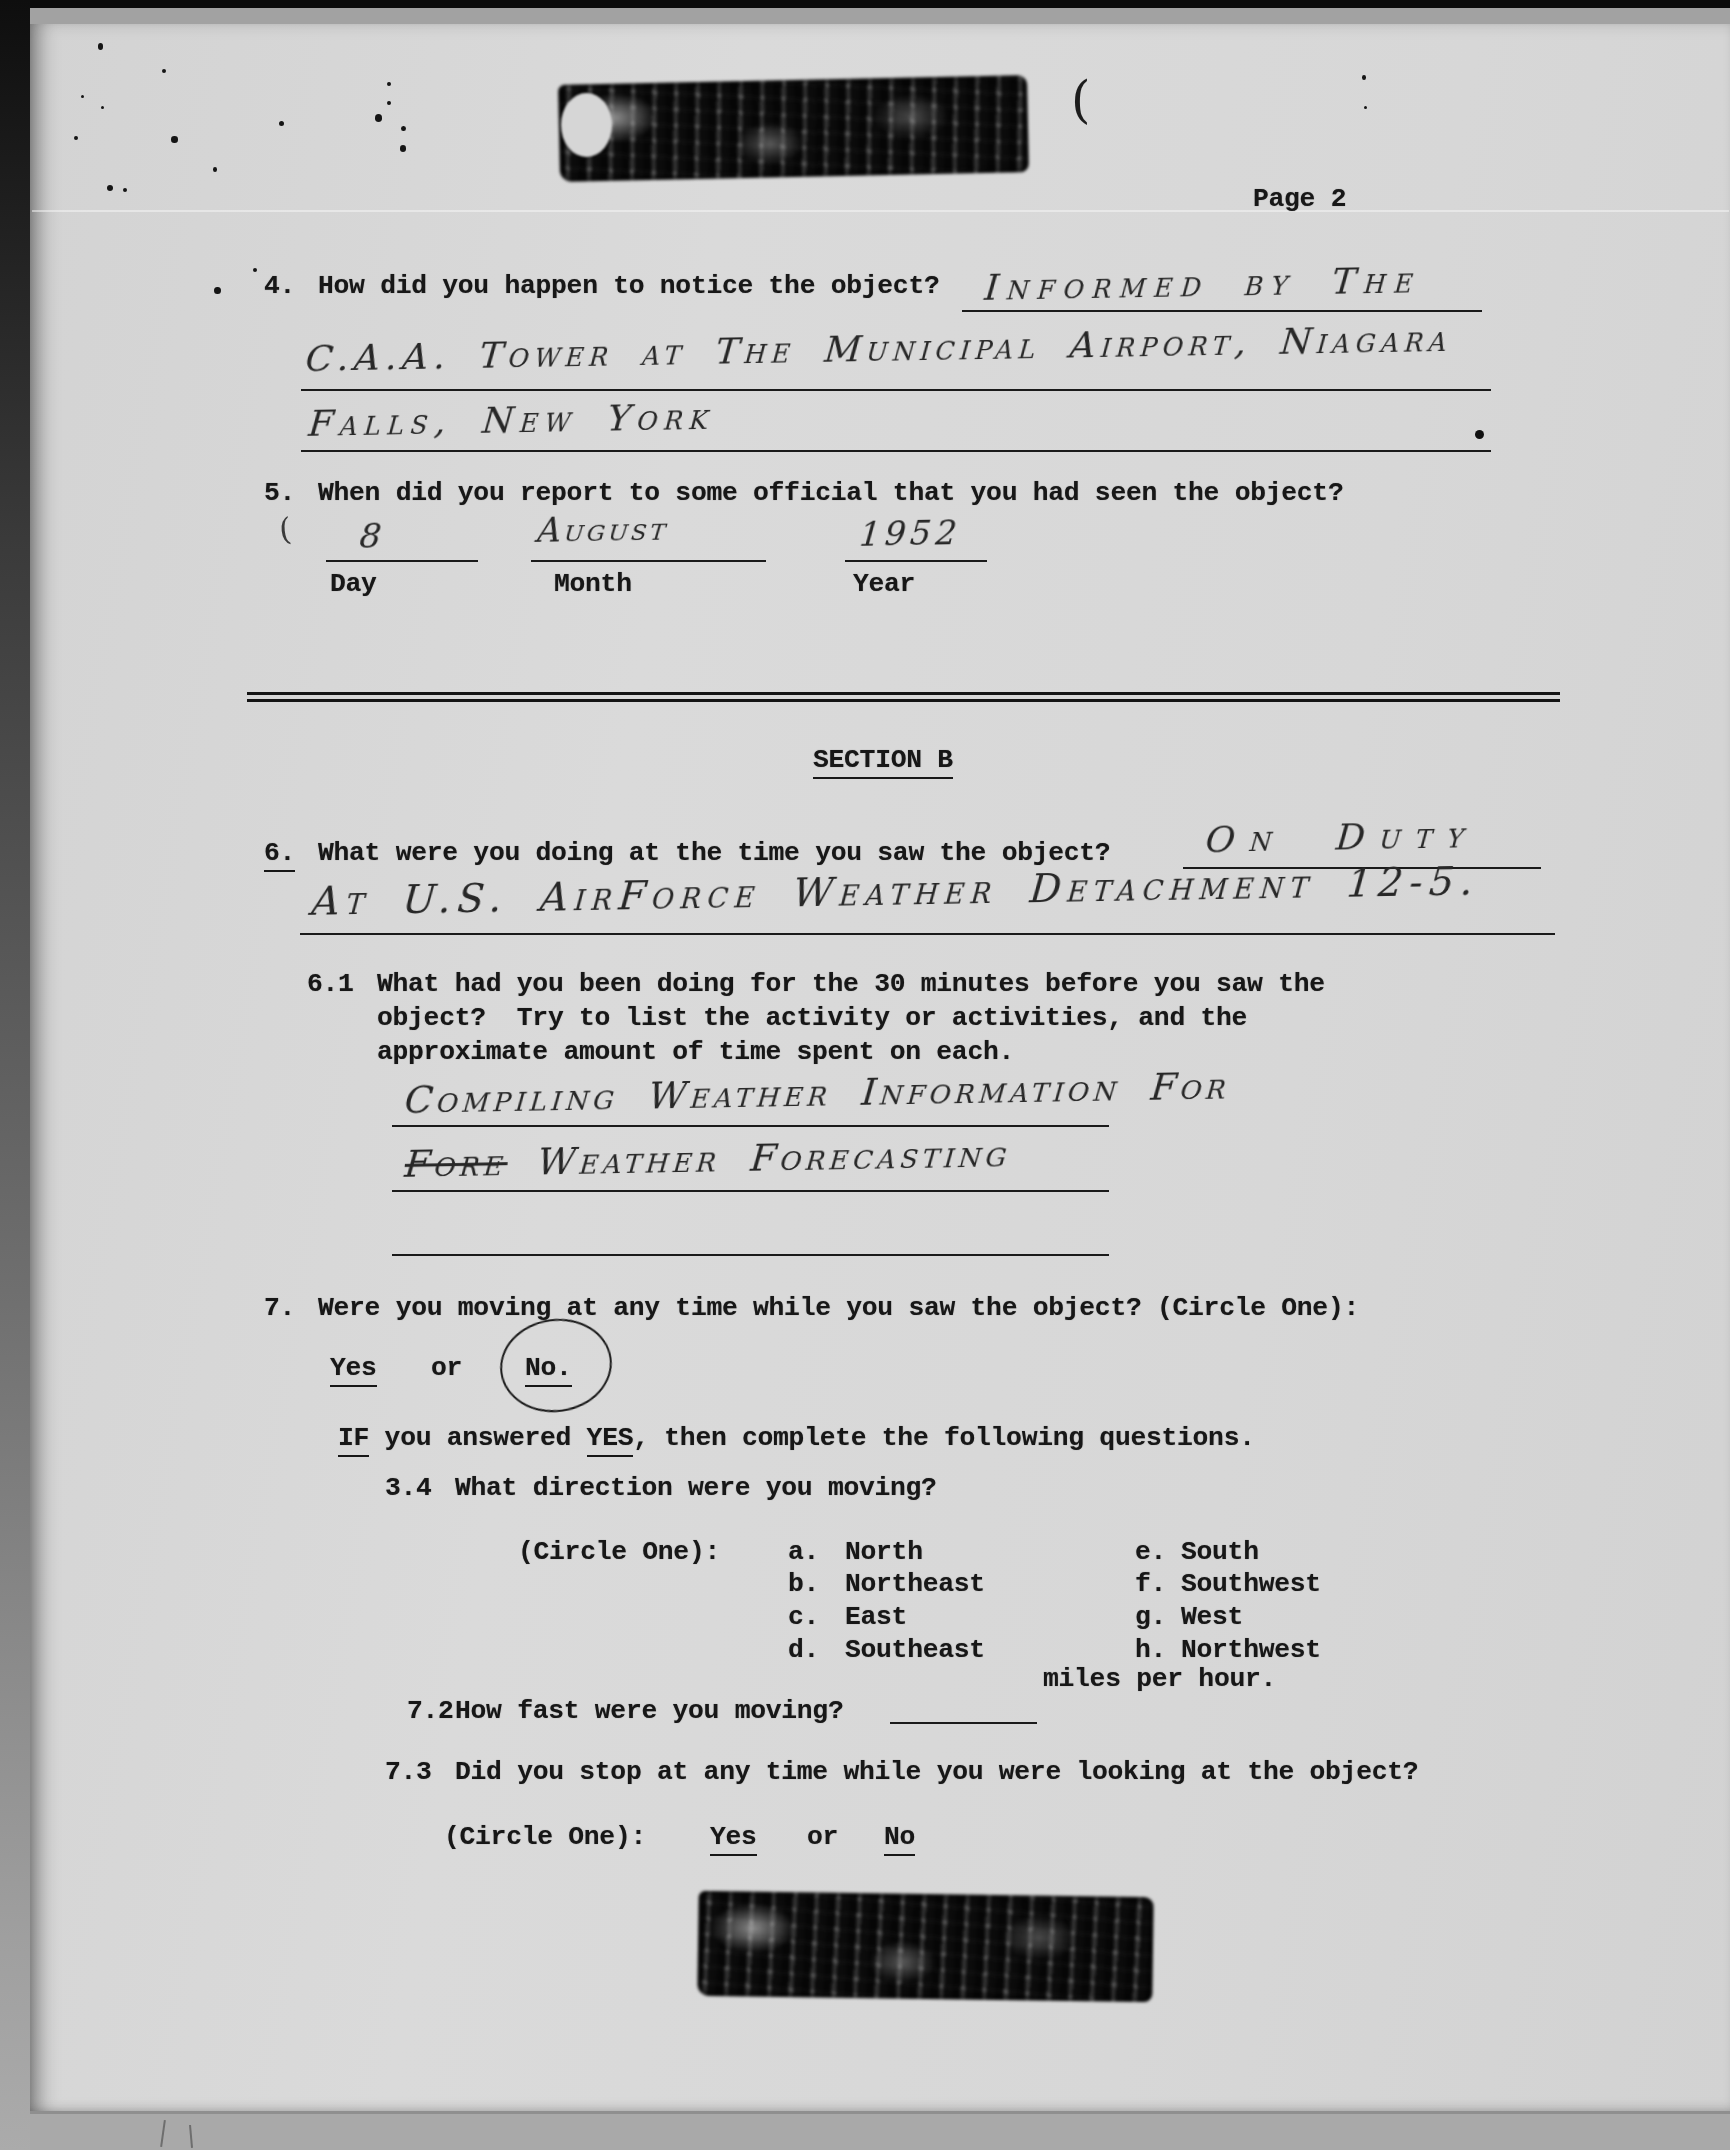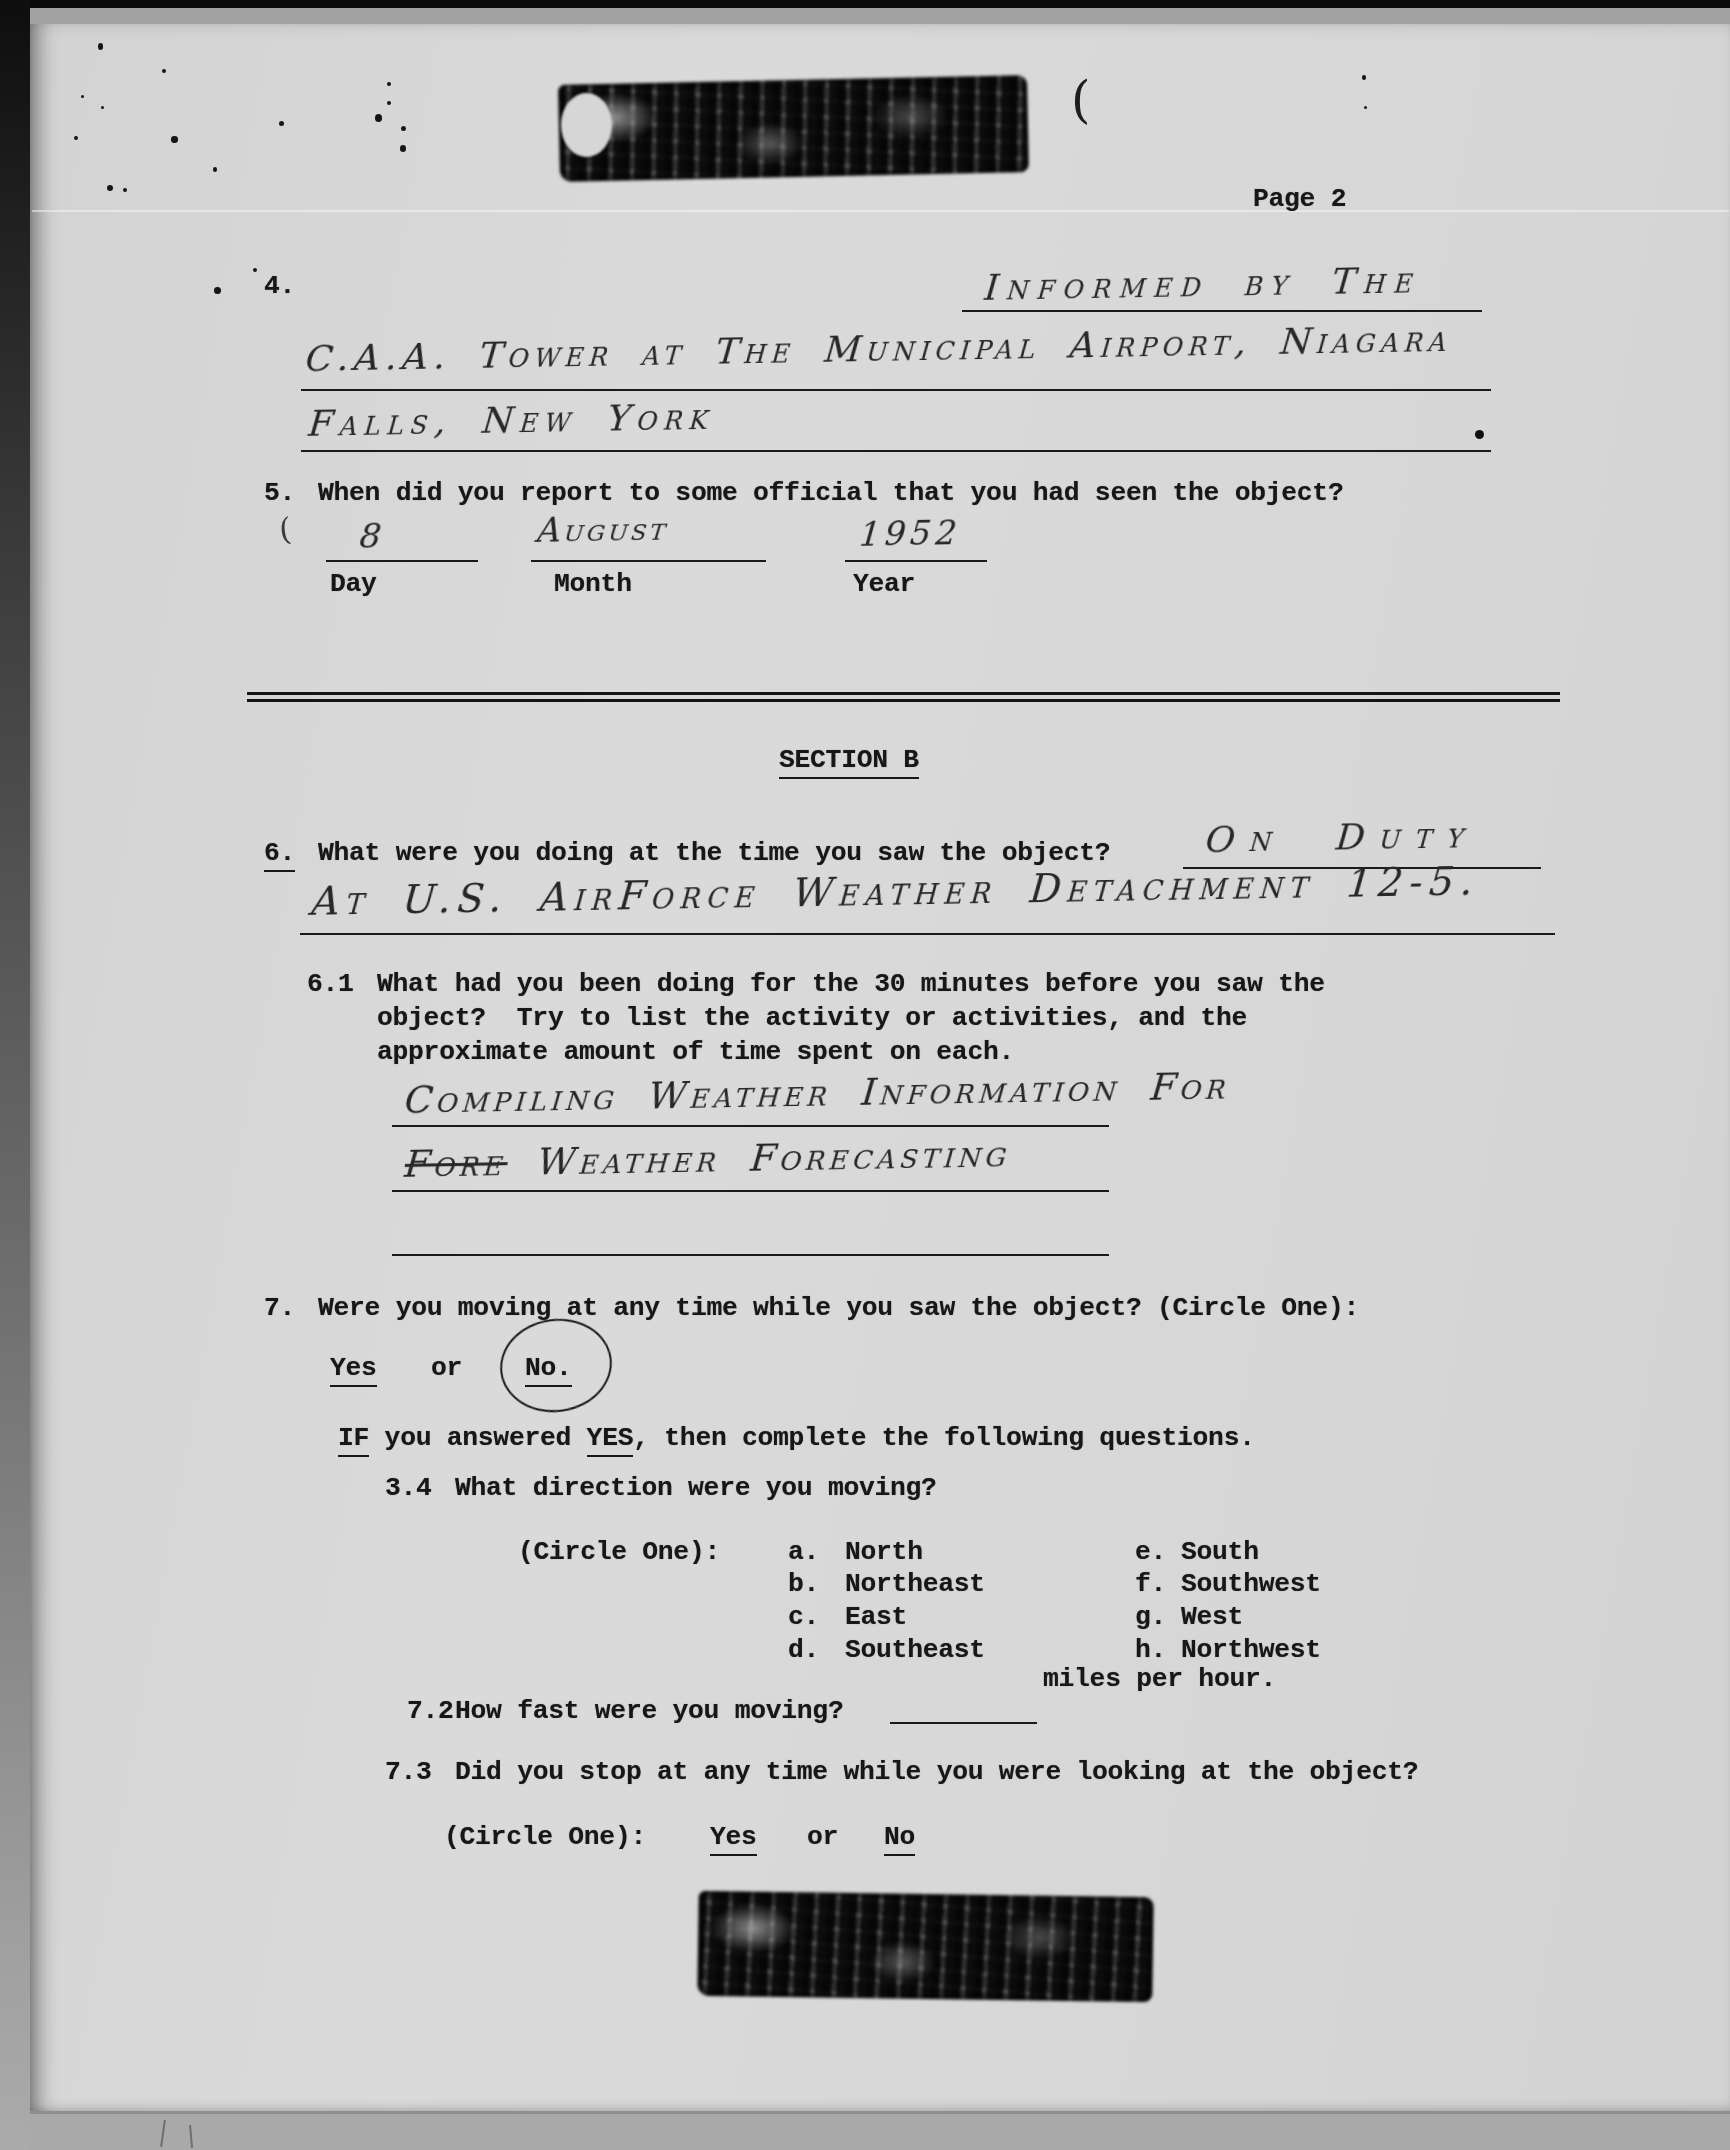--- a/index.html
+++ b/index.html
@@ -62,20 +62,21 @@
   <div class="bottom-band"></div>
   <div class="left-strip"></div>
   <div class="scanline" style="top:210px"></div>
 
   <div class="stamp" style="left:559px;top:80px;width:469px;height:97px;transform:rotate(-1.2deg)"></div>
   <div class="hole" style="left:561px;top:93px;width:51px;height:64px"></div>
   <div class="paren" style="left:1071px;top:71px;font-size:50px">(</div>
   <div class="t" style="left:1253px;top:184px">Page 2</div>
 
   <div class="t" style="left:264px;top:271px">4.</div>
+  <div class="t" style="left:318px;top:271px">How did you happen to notice the object?</div>
   <div class="line" style="left:962px;top:310px;width:520px"></div>
   <div class="hand" style="left:983px;top:267px;font-size:36px;letter-spacing:8.6px;word-spacing:15px">Informed by The</div>
   <div class="line" style="left:301px;top:389px;width:1190px"></div>
   <div class="hand" style="left:304px;top:338px;font-size:36px;letter-spacing:5.4px;word-spacing:12px">C.A.A. Tower at The Municipal Airport, Niagara</div>
   <div class="line" style="left:301px;top:450px;width:1190px"></div>
   <div class="hand" style="left:307px;top:403px;font-size:36px;letter-spacing:6.5px;word-spacing:12px">Falls, New York</div>
   <div class="period-dot" style="left:1475px;top:430px"></div>
 
   <div class="t" style="left:264px;top:478px">5.</div>
   <div class="t" style="left:318px;top:478px">When did you report to some official that you had seen the object?</div>
@@ -84,21 +85,21 @@
   <div class="line" style="left:531px;top:560px;width:235px"></div>
   <div class="line" style="left:845px;top:560px;width:142px"></div>
   <div class="hand" style="left:358px;top:516px;font-size:34px">8</div>
   <div class="hand" style="left:536px;top:511px;font-size:33px;letter-spacing:3.2px">August</div>
   <div class="hand" style="left:858px;top:515px;font-size:33px;letter-spacing:4.3px">1952</div>
   <div class="t" style="left:330px;top:569px">Day</div>
   <div class="t" style="left:554px;top:569px">Month</div>
   <div class="t" style="left:853px;top:569px">Year</div>
 
   <div class="divider" style="left:247px;top:692px;width:1313px"></div>
-  <div class="t" style="left:779px;top:745px"><span class="u">SECTION B</span></div>
+  <div class="t" style="left:813px;top:745px"><span class="u">SECTION B</span></div>
 
   <div class="t" style="left:264px;top:838px"><span class="u">6.</span></div>
   <div class="t" style="left:318px;top:838px">What were you doing at the time you saw the object?</div>
   <div class="line" style="left:1183px;top:867px;width:358px"></div>
   <div class="hand" style="left:1204px;top:819px;font-size:36px;letter-spacing:15px;word-spacing:22.6px">On Duty</div>
   <div class="line" style="left:300px;top:933px;width:1255px"></div>
   <div class="hand" style="left:310px;top:879px;font-size:39px;letter-spacing:6.5px;word-spacing:13px">At U.S. AirForce Weather Detachment 12-5.</div>
 
   <div class="t" style="left:307px;top:969px">6.1</div>
   <div class="t" style="left:377px;top:969px">What had you been doing for the 30 minutes before you saw the</div>

